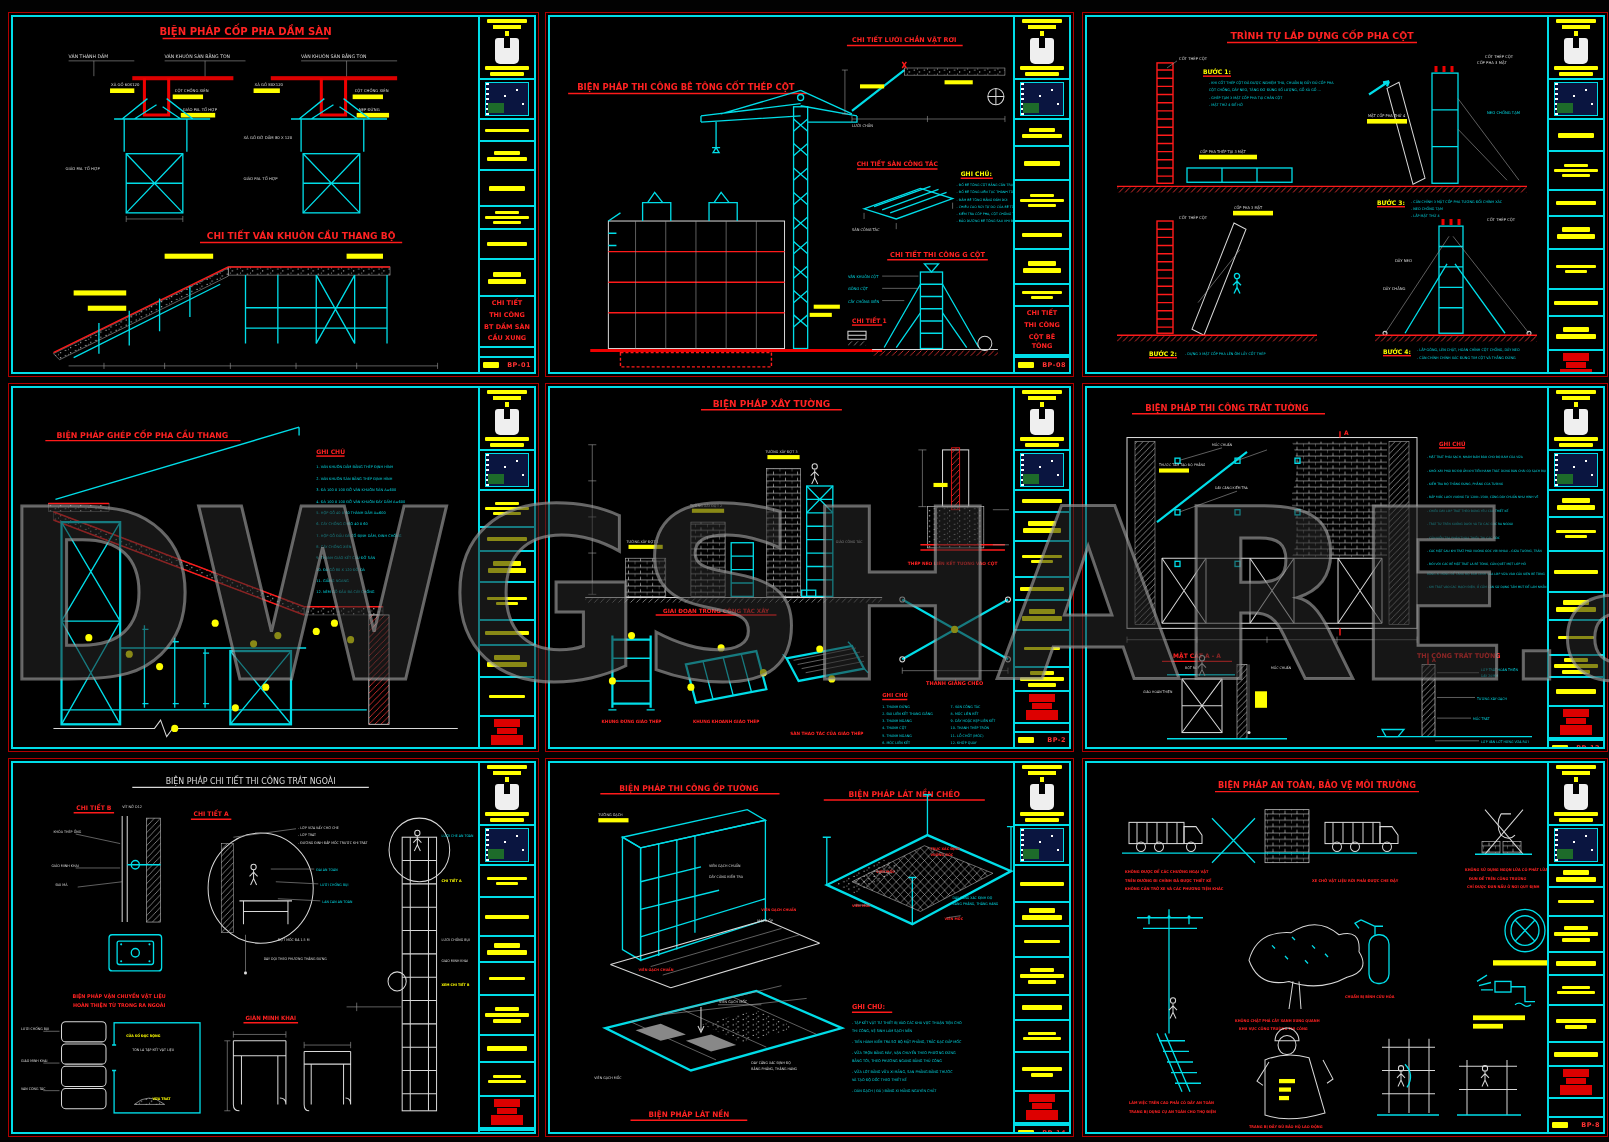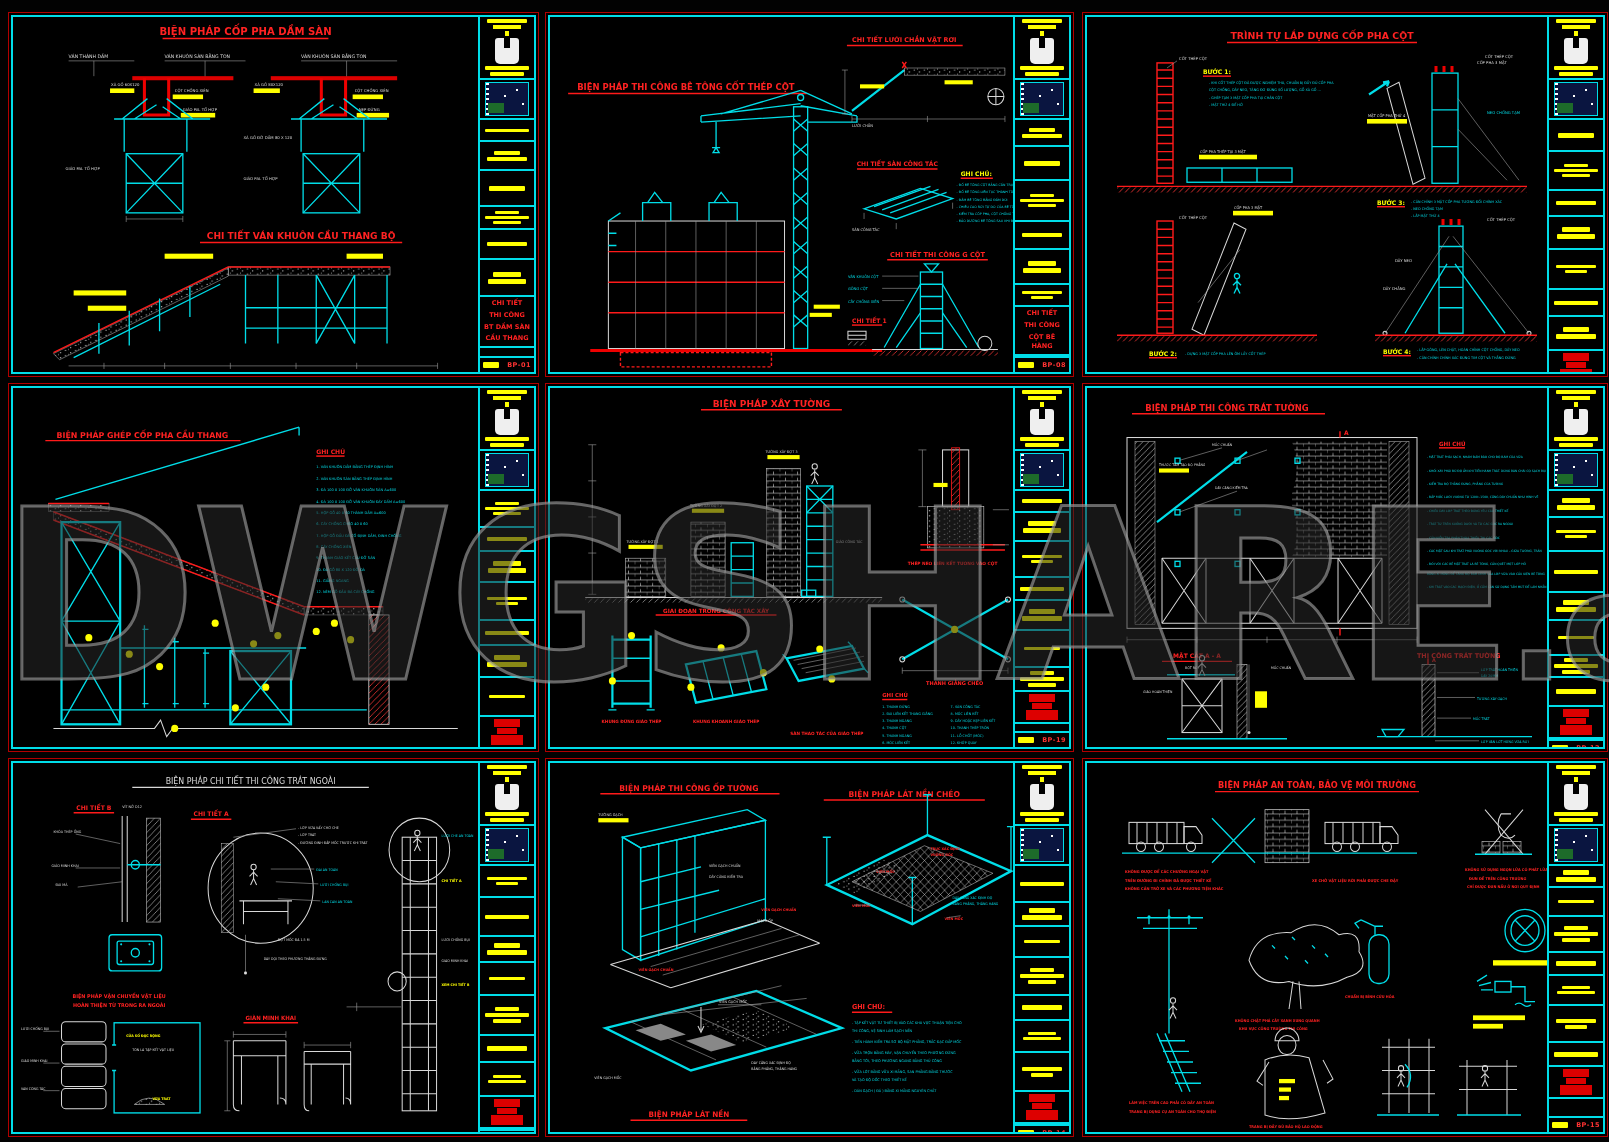--- a/index.html
+++ b/index.html
@@ -186,21 +186,21 @@
             <div class="bar" style="width: 82%; height: 4px;"></div>
           </div>
           <div class="tb-cell" style="height: 31px;">
             <div class="bar" style="width: 60%; height: 5px;"></div>
             <div class="bar" style="width: 78%; height: 5px;"></div>
           </div>
           <div class="tb-cell tb-title">
             <div>CHI TIẾT</div>
             <div>THI CÔNG</div>
             <div>BT DẦM SÀN</div>
-            <div>CẦU THANG</div>
+            <div>CẦU XUNG</div>
           </div>
           <div class="tb-cell tb-num">
             <div class="bar" style="width: 16px; height: 6px;"></div>
             <span class="no">BP-01</span>
           </div>
         </div>
  </div>
 </div>
 
 <div class="sheet" style="left:545px;top:12px;width:527px;height:363px;">
@@ -315,21 +315,21 @@
             <div class="bar" style="width: 60%; height: 5px;"></div>
             <div class="bar" style="width: 78%; height: 5px;"></div>
           </div>
           <div class="tb-cell" style="height: 16px;">
             <div class="bar" style="width: 85%; height: 3px;"></div>
             <div class="bar" style="width: 45%; height: 3px;"></div>
           </div>
           <div class="tb-cell tb-title">
             <div>CHI TIẾT</div>
             <div>THI CÔNG</div>
-            <div>CỘT BÊ HÀNG</div>
+            <div>CỘT BÊ TÔNG</div>
           </div>
           <div class="tb-cell tb-num">
             <div class="bar" style="width: 16px; height: 6px;"></div>
             <span class="no">BP-08</span>
           </div>
         </div>
  </div>
 </div>
 
 <div class="sheet" style="left:8px;top:383px;width:529px;height:367px;">
@@ -697,21 +697,21 @@
           </div>
           <div class="tb-cell">
             <div class="stamp">
               <div style="width: 26px; height: 8px;"></div>
               <div style="width: 20px; height: 6px;"></div>
               <div style="width: 32px; height: 10px;"></div>
             </div>
           </div>
           <div class="tb-cell tb-num">
             <div class="bar" style="width: 16px; height: 6px;"></div>
-            <span class="no">BP-19</span>
+            <span class="no">BP-2</span>
           </div>
         </div>
  </div>
 </div>
 
 <div class="sheet" style="left:1082px;top:383px;width:524px;height:367px;">
  <div class="frame">
   <svg class="dwg" viewBox="0 0 460 348" preserveAspectRatio="none">
     <text class="tR" x="140" y="22" font-size="8.4" text-anchor="middle">BIỆN PHÁP THI CÔNG TRÁT TƯỜNG</text>
     <line x1="45" y1="25" x2="238" y2="25" class="sr"></line>
@@ -1238,21 +1238,21 @@
           </div>
           <div class="tb-cell">
             <div class="stamp">
               <div style="width: 26px; height: 8px;"></div>
               <div style="width: 20px; height: 6px;"></div>
               <div style="width: 32px; height: 10px;"></div>
             </div>
           </div>
           <div class="tb-cell tb-num">
             <div class="bar" style="width: 16px; height: 6px;"></div>
-            <span class="no">BP-15</span>
+            <span class="no">BP-8</span>
           </div>
         </div>
  </div>
 </div>
 
 <div id="wm"><span class="big">DWGSHARE</span><span class="small">.com</span></div>
 
 </div>
 
 </body></html>

